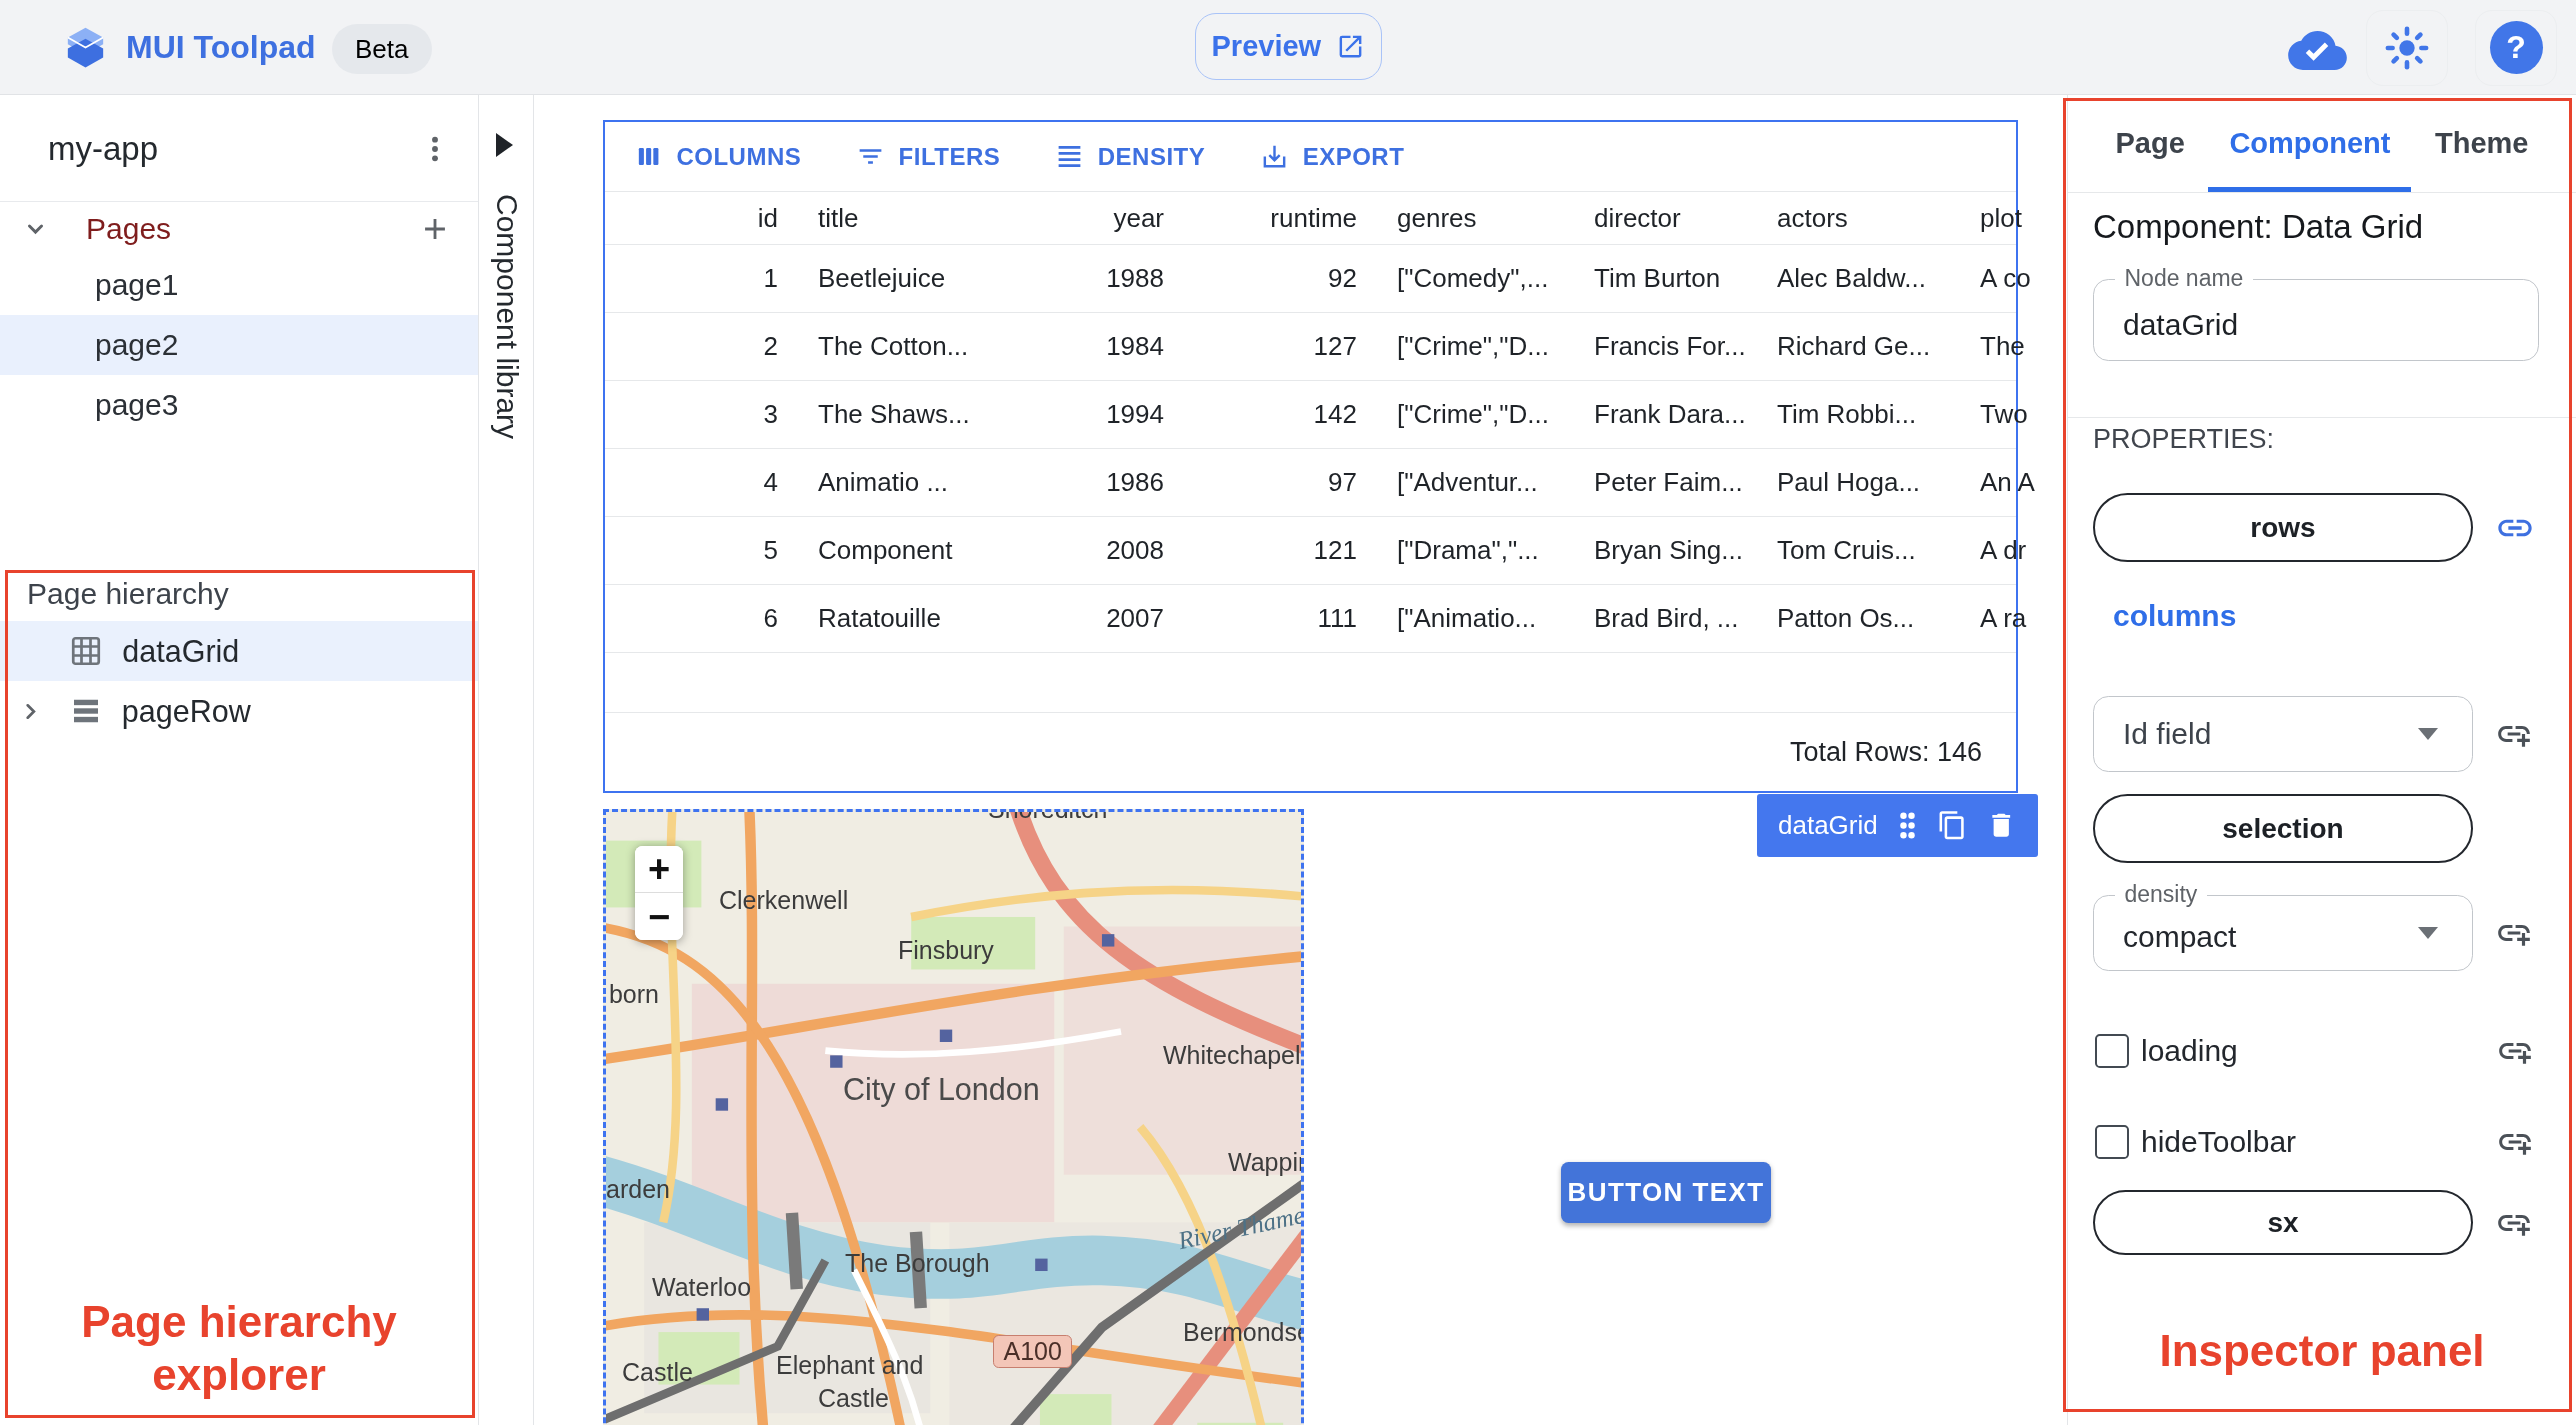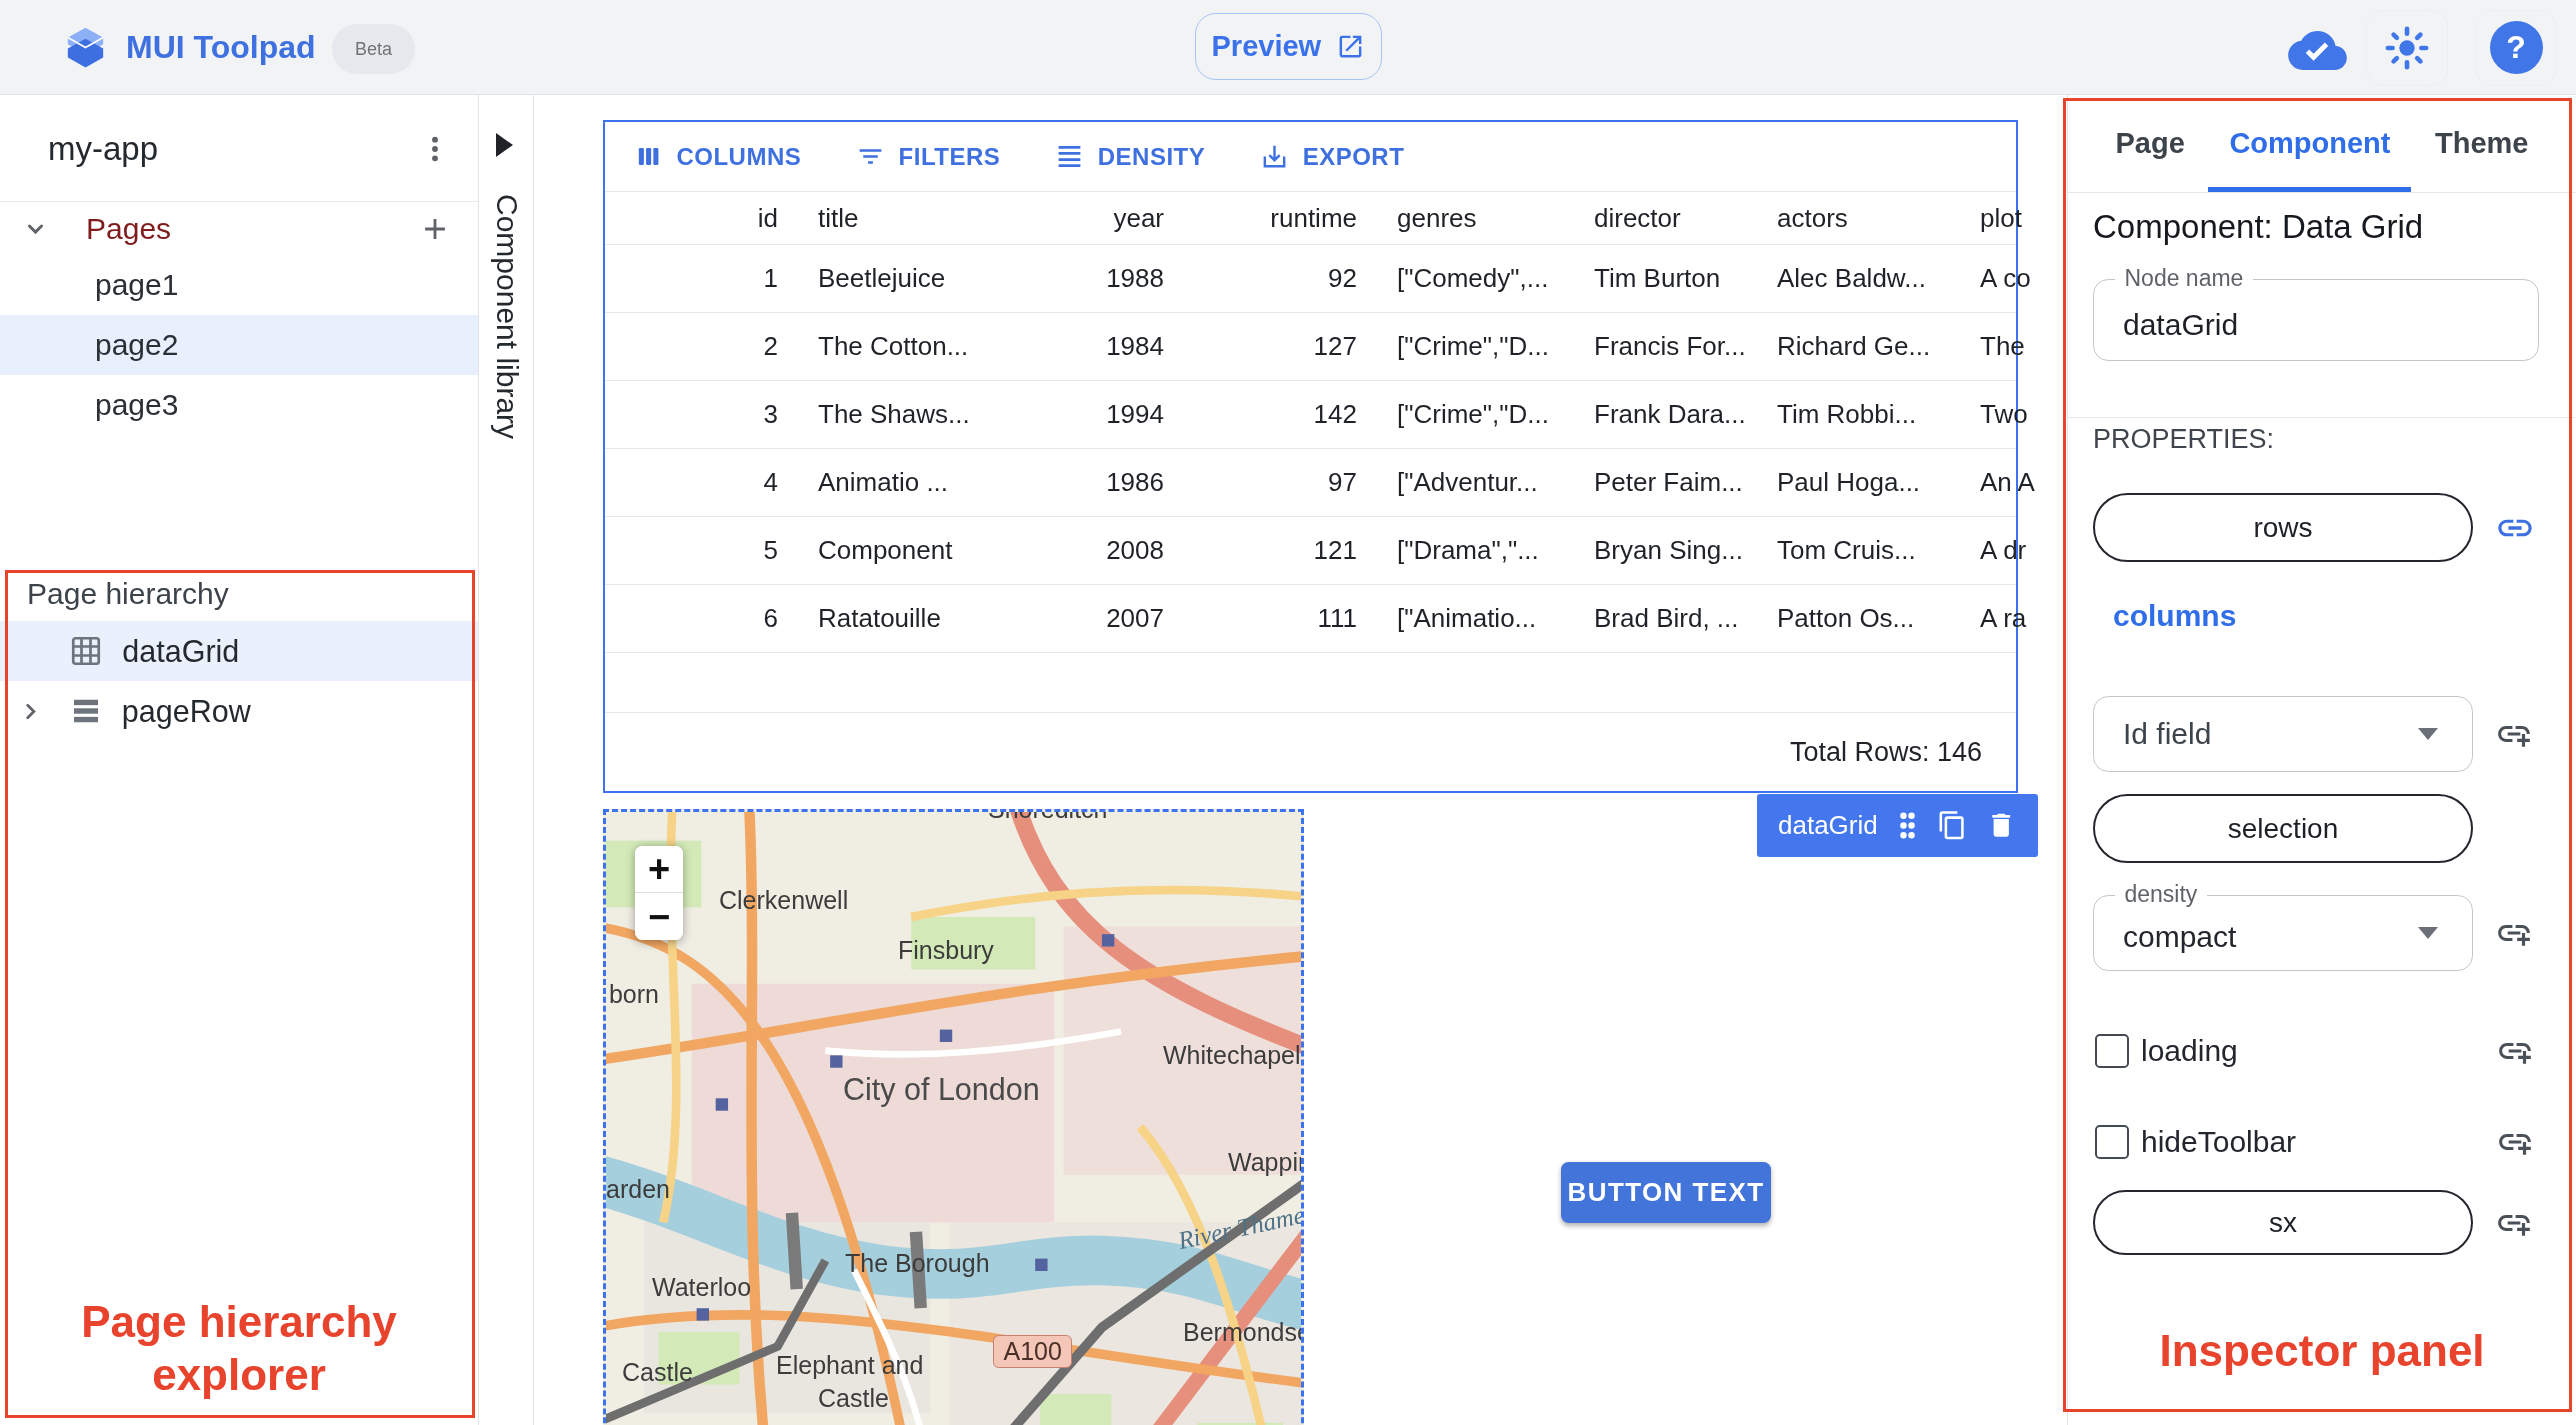--- a/index.html
+++ b/index.html
@@ -9,21 +9,21 @@
   svg{display:block}
   .icon{display:inline-flex;align-items:center;justify-content:center}
 
   
   #header{position:absolute;left:0;top:0;width:2576px;height:95px;background:#f2f3f5;
           border-bottom:1px solid #e1e3e6;z-index:5}
   #logo{position:absolute;left:59px;top:21px;width:53px;height:53px}
   #app-title{position:absolute;left:126px;top:0;height:95px;display:flex;align-items:center;
              font-size:32px;font-weight:700;color:#3e70e0}
   #beta{position:absolute;left:332px;top:24px;height:50px;padding:0 23px;border-radius:25px;
-        background:#e5e8ec;color:#737373;font-size:18px;display:flex;align-items:center}
+        background:#e5e8ec;color:#000000;font-size:26px;display:flex;align-items:center}
   #preview{position:absolute;left:1195px;top:13.4px;width:187px;height:67px;border-radius:21px;
            border:1.9px solid #a9c3f8;background:transparent;display:flex;align-items:center;
            justify-content:center;gap:15.3px;color:#3b72ea;font-size:29px;font-weight:700;cursor:pointer}
   .hbtn{position:absolute;top:9.5px;width:82px;height:76px;border-radius:17px;border:1.9px solid #eceef0;
         display:flex;align-items:center;justify-content:center;cursor:pointer;background:transparent}
   #cloud-btn{left:2276px;border:none}
   #sun-btn{left:2366px}
   #help-btn{left:2475px}
   #help-circle{width:53px;height:53px;border-radius:50%;background:#4176e8;color:#fff;
                display:flex;align-items:center;justify-content:center;font-size:32px;font-weight:700}
@@ -124,21 +124,21 @@
   .ofield .flabel{position:absolute;left:21px;top:-15.3px;background:#fff;padding:0 9.5px;font-size:23px;
                   color:#5f6368}
   #nodename{top:184px;height:82px}
   #nodename input{width:100%;height:100%;border:none;outline:none;background:transparent;
                   padding:9.5px 0 0 29px;font-size:30px;color:#1d2126;
                   font-family:"Liberation Sans",sans-serif}
   .divider{position:absolute;left:0;width:100%;height:1px;background:#e6e8ea}
   #props-label{position:absolute;left:25px;top:329px;font-size:27px;color:#40454d}
   .pill{position:absolute;left:25px;width:380px;border:2.9px solid #23272d;border-radius:35px;
         background:#fff;display:flex;align-items:center;justify-content:center;font-size:28px;
-        font-weight:400;color:#1d2126;cursor:pointer;font-family:"Liberation Sans",sans-serif}
+        font-weight:700;color:#1d2126;cursor:pointer;font-family:"Liberation Sans",sans-serif}
   #rows-pill{top:398px;height:69px}
   #sel-pill{top:699px;height:69px}
   #sx-pill{top:1095px;height:65px}
   .bindic{position:absolute;left:427px;cursor:pointer}
   .bindic.blue{color:#3e70e0}
   .bindic.gray{color:#4b5158}
   #columns-link{position:absolute;left:45px;top:504px;font-size:30px;font-weight:700;color:#2f6ee8;
                 cursor:pointer}
   .sel{position:absolute;left:25px;width:380px;height:76px;border:1.9px solid #c2c6cb;border-radius:15.3px;
        display:flex;align-items:center;cursor:pointer;background:#fff}

